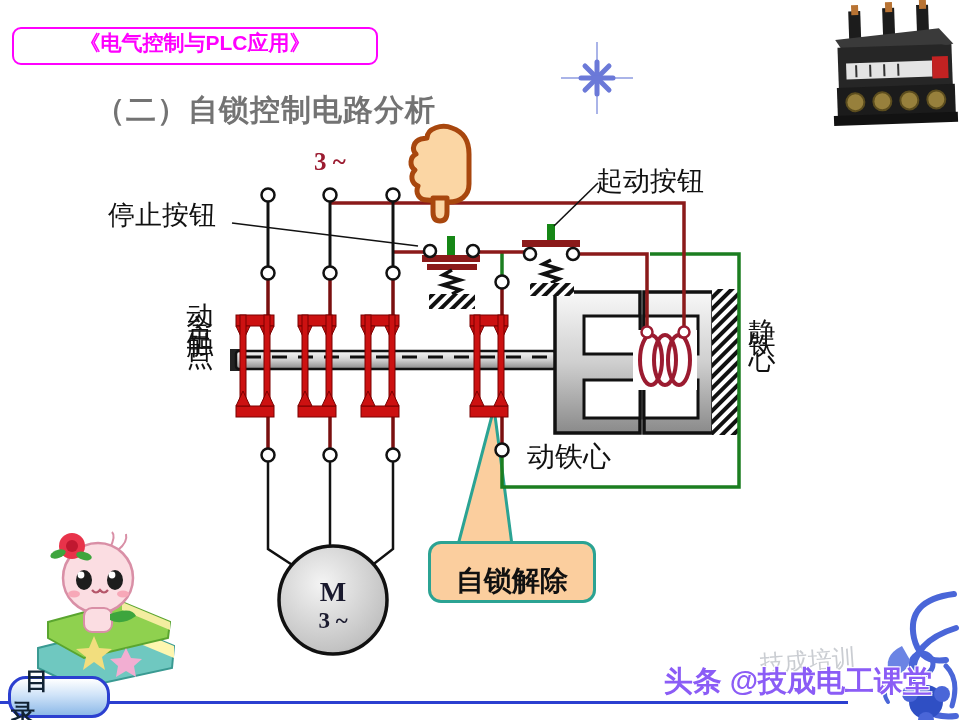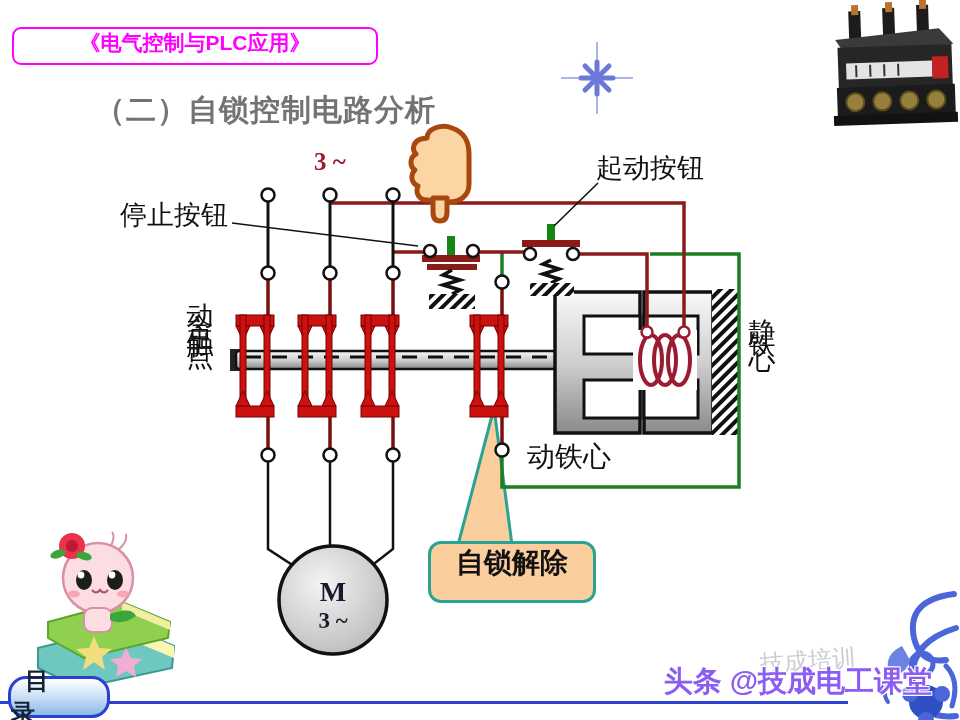--- a/index.html
+++ b/index.html
@@ -8,21 +8,21 @@
   .abs{position:absolute;}
   
   .course-box{left:12px;top:27px;width:362px;height:34px;border:2px solid #ff00ff;border-radius:9px;
       display:flex;align-items:flex-start;justify-content:center;color:#ff00ff;font-size:21px;font-weight:bold;}
   .slide-title{left:95px;top:90px;font-size:30px;font-weight:bold;color:#737373;letter-spacing:1px;}
   
   .lbl{color:#111;font-size:26px;}
   .supply{left:314px;top:148px;font-size:25px;font-weight:bold;color:#9b1b30;font-family:"Liberation Serif",serif;}
   .vlbl{writing-mode:vertical-rl;text-orientation:upright;letter-spacing:10px;font-size:27px;color:#111;}
   .callout{left:428px;top:541px;width:162px;height:56px;background:#fbce9e;border:3px solid #2ba393;
-      border-radius:13px;display:flex;align-items:flex-start;justify-content:center;
+      border-radius:13px;display:flex;align-items:flex-end;justify-content:center;
       font-size:28px;font-weight:bold;color:#111;}
   
   .toc-btn{left:8px;top:676px;width:96px;height:36px;border:3px solid #2b3fd0;border-radius:18px;
       background:linear-gradient(#ffffff 0%,#cfe3f8 45%,#8db9e8 100%);
       display:flex;align-items:center;justify-content:center;font-size:24px;font-weight:bold;
       color:#123;letter-spacing:14px;text-indent:14px;}
   .footer-line{left:0;top:701px;width:848px;height:3px;background:#2b3fd0;}
   .watermark{right:28px;top:662px;font-size:29px;font-weight:bold;color:#8b5cf6;white-space:nowrap;
       text-shadow:-1px -1px 0 #fff,1px -1px 0 #fff,-1px 1px 0 #fff,1px 1px 0 #fff;}
   .watermark-faint{left:760px;top:645px;font-size:24px;color:rgba(150,156,166,.5);white-space:nowrap;
@@ -285,23 +285,23 @@
 </svg>
 
 <div class="abs course-box">
   <span>《电气控制与PLC应用》</span>
 </div>
 
 <div class="abs slide-title">（二）自锁控制电路分析</div>
 
 <div class="abs supply">3 ~</div>
 
-<div class="abs lbl" style="left:108px;top:197px;font-size:27px;margin-left:12px;">停止按钮</div>
-
-<div class="abs lbl" style="left:596px;top:150px;font-size:27px;">起动按钮</div>
+<div class="abs lbl" style="left:108px;top:197px;font-size:27px;">停止按钮</div>
+
+<div class="abs lbl" style="left:596px;top:163px;font-size:27px;">起动按钮</div>
 
 <div class="abs vlbl" style="left:182px;top:281px;">动合主触点</div>
 
 <div class="abs vlbl" style="left:744px;top:297px;letter-spacing:13px;">静铁心</div>
 
 <div class="abs lbl" style="left:527px;top:438px;font-size:28px;">动铁心</div>
 
 <div class="abs callout">
   <span>自锁解除</span>
 </div>

